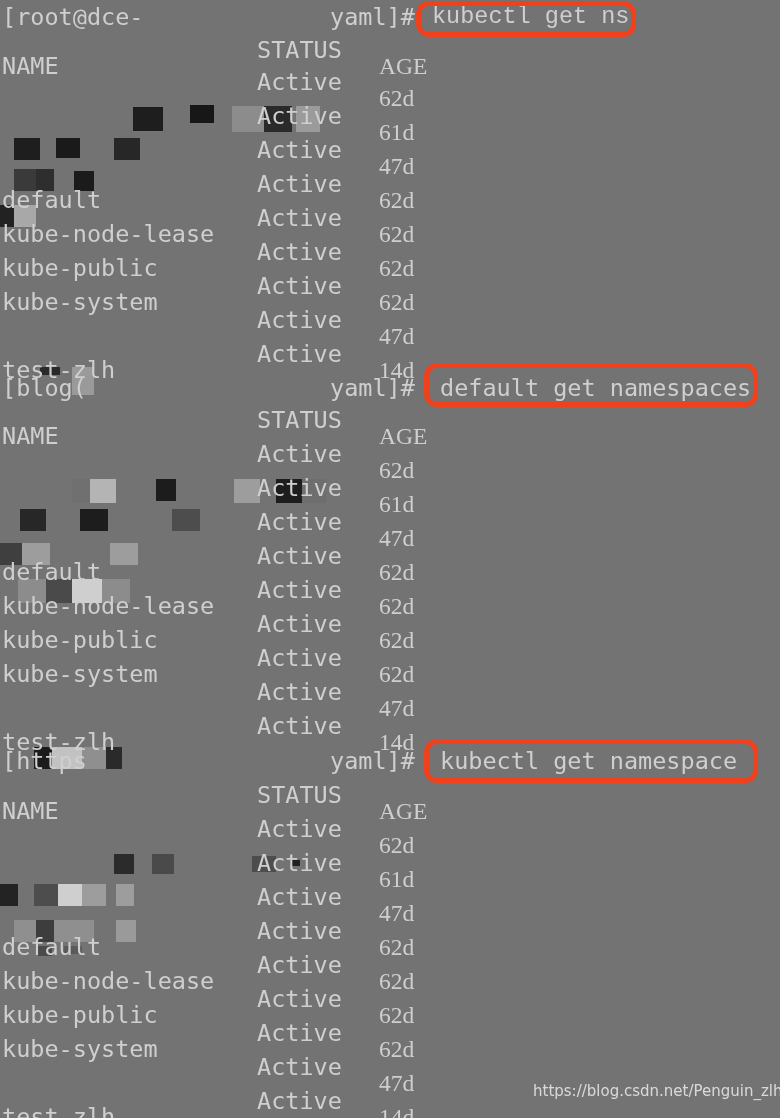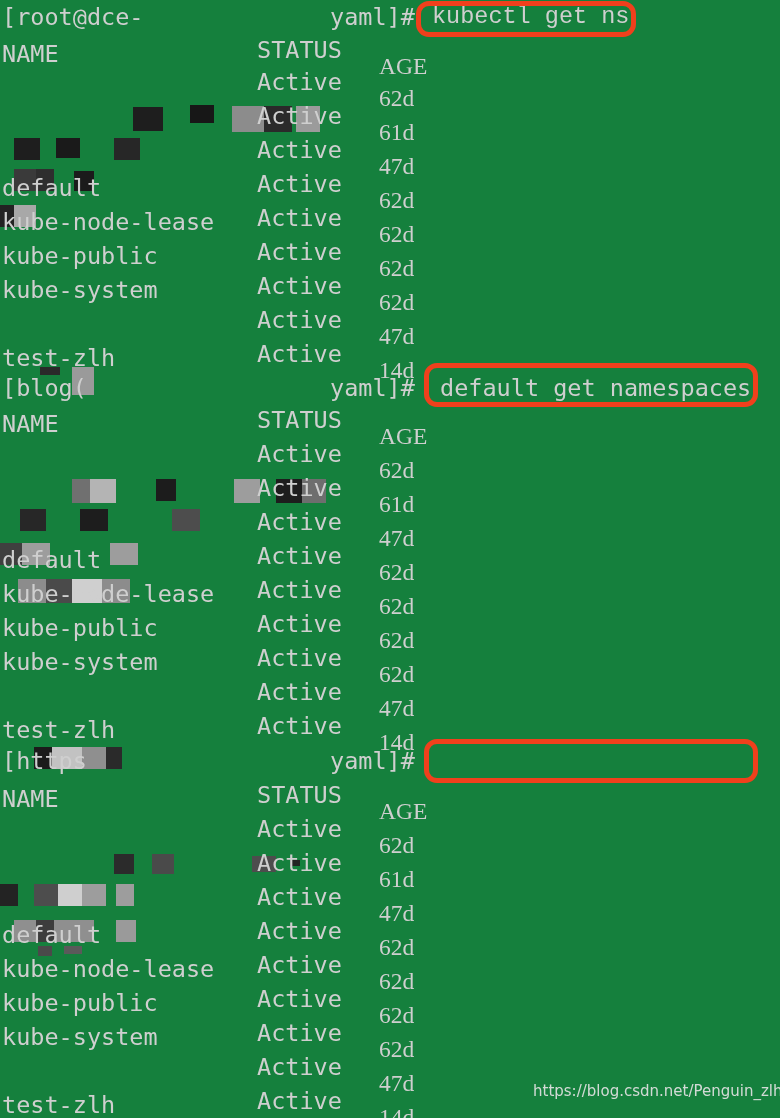--- a/index.html
+++ b/index.html
@@ -3,28 +3,28 @@
 <meta charset="utf-8">
 <style>
   html,body{margin:0;padding:0;background:#000;}
   body{
     width:780px;height:1118px;overflow:hidden;position:relative;
     font-family:"DejaVu Sans Mono","Liberation Mono",monospace;
     background:#050505;
   }
   .term{
     position:absolute;left:0;top:0;width:780px;height:1118px;
-    background:#15803d;
+    background:#737373;
   }
   .line{
     position:absolute;left:0;width:780px;height:34px;
     font-size:23.5px;line-height:34px;
     color:#cfcfcf;white-space:pre;letter-spacing:0px;
   }
-  .col-name{position:absolute;left:2px;top:4px;}
+  .col-name{position:absolute;left:2px;top:16px;}
   .col-status{position:absolute;left:257px;top:0;}
   .col-age{position:absolute;left:379px;top:16px;font-family:Liberation Serif, serif;}
   .prompt{position:absolute;left:2px;top:0;}
   .cmdtext{position:absolute;top:0;color:#cfcfcf;}
 
   
   .redact{position:absolute;display:block;}
   .rb{position:absolute;display:block;}
 
   
@@ -215,20 +215,21 @@
 
   <div class="line" style="top:744px;">
     <span class="prompt">[https</span>
     <span class="redact">
       <i class="rb" style="left:114px;top:8px;width:20px;height:20px;background:#2b2b2b;"></i>
       <i class="rb" style="left:152px;top:8px;width:22px;height:20px;background:#4a4a4a;"></i>
       <i class="rb" style="left:252px;top:10px;width:24px;height:16px;background:#4d4d4d;"></i>
       <i class="rb" style="left:290px;top:14px;width:10px;height:6px;background:#222;"></i>
     </span>
     <span class="cmdtext" style="left:330px;">yaml]#</span>
+    <span class="cmdtext" style="left:440px;">kubectl get namespace</span>
   </div>
   <div class="hl" style="left:424px;top:739px;width:334px;height:44px;"></div>
 
   <div class="line" style="top:778px;">
     <span class="col-name">NAME</span>
     <span class="col-status">STATUS</span>
     <span class="col-age">AGE</span>
   </div>
 
   <div class="line" style="top:812px;">

